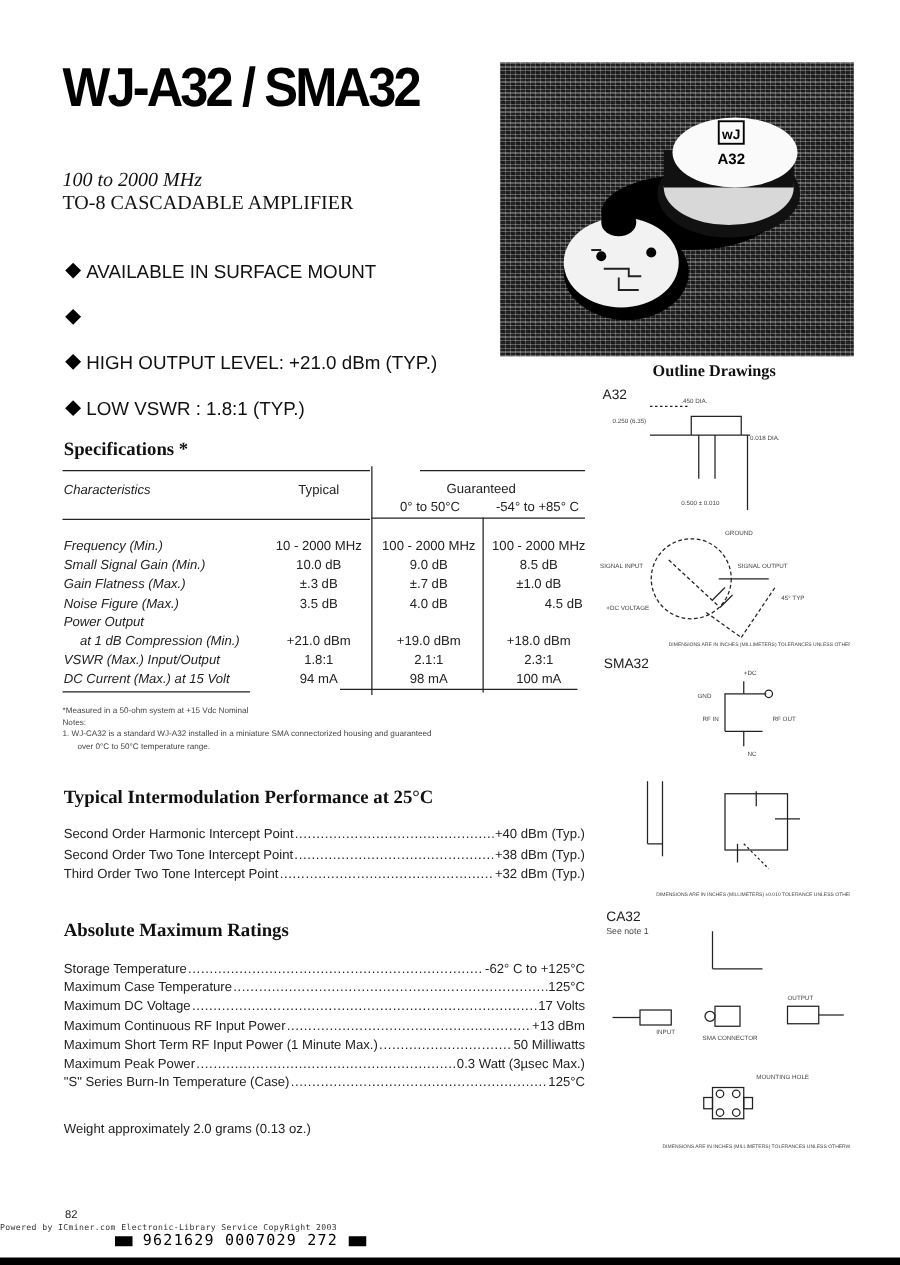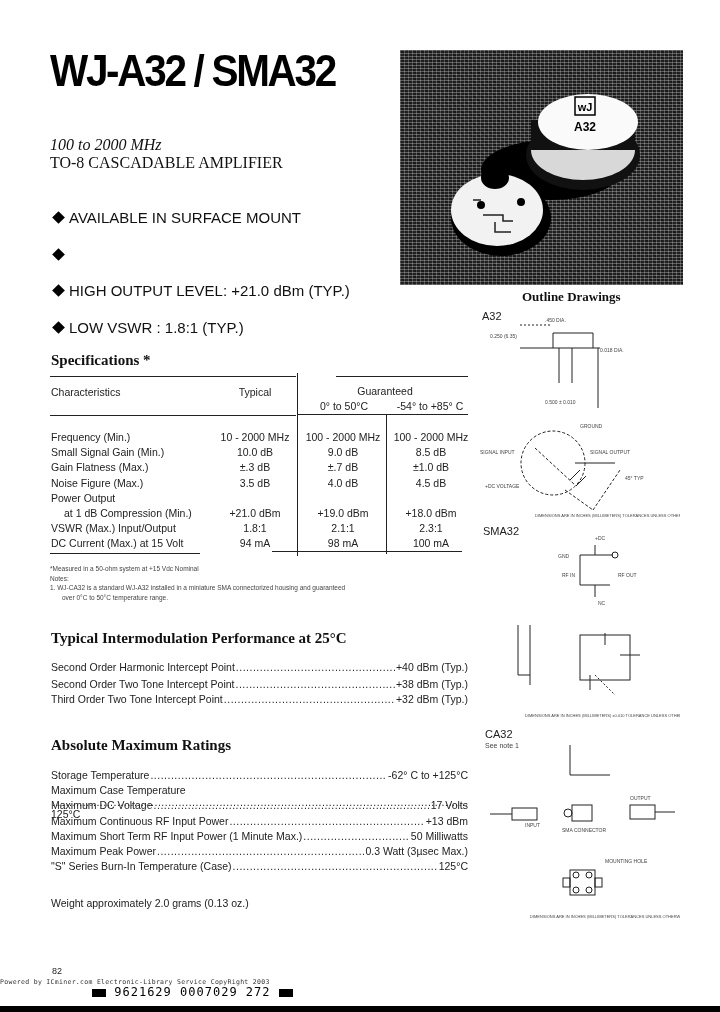--- a/index.html
+++ b/index.html
@@ -11,21 +11,21 @@
   .features .f { white-space:nowrap;margin-top:16px; }
   .features .dia { display:inline-block; width:9px; height:9px; background:#000; transform:rotate(45deg); margin:0 6px 1px 4px; }
   .photo { left:400px; top:50px; width:270px; height:235px; background-color:#222;
     background-image:
       repeating-linear-gradient(0deg, rgba(255,255,255,0.28) 0 1px, transparent 1px 3px),
       repeating-linear-gradient(90deg, rgba(255,255,255,0.22) 0 1px, transparent 1px 4px),
       repeating-linear-gradient(45deg, rgba(0,0,0,0.3) 0 2px, transparent 2px 5px);
     overflow:hidden;padding-left:13px; }
   .section-h { font-family:"Liberation Serif", serif; font-weight:bold; font-size:15px; white-space:nowrap; }
   .spec { font-size:10.5px; line-height:15.2px; color:#222; }
-  .spec .row { position:absolute; left:0; white-space:nowrap; }
+  .spec .row { position:absolute; left:0; white-space:nowrap;font-style:italic; }
   .spec .c { position:absolute; text-align:center; }
   .rule { position:absolute; height:0; border-top:1px solid #222; }
   .vrule { position:absolute; width:0; border-left:1px solid #222; }
   .notes { left:50px; top:564px; font-size:6.5px; line-height:9.5px; color:#444; width:300px; }
   .dotrow { position:absolute; left:51px; width:417px; display:flex; font-size:10.5px; color:#222; white-space:nowrap; }
   .dotrow .lbl { flex:none; }
   .dotrow .dots { flex:1; overflow:hidden; margin:0 1px; }
   .dotrow .dots::before { content:"................................................................................................................................................"; letter-spacing:0.5px; }
   .dotrow .val { flex:none; }
   .weight { left:51px; top:897px; font-size:10.5px; color:#222; }
@@ -101,21 +101,21 @@
   <div>
     <div class="row" style="left:51px; top:460px;">Gain Flatness (Max.)</div>
     <div class="c" style="left:215px; top:460px; width:80px;">±.3 dB</div>
     <div class="c" style="left:300px; top:460px; width:86px;">±.7 dB</div>
     <div class="c" style="left:388px; top:460px; width:86px;">±1.0 dB</div>
   </div>
   <div>
     <div class="row" style="left:51px; top:476px;">Noise Figure (Max.)</div>
     <div class="c" style="left:215px; top:476px; width:80px;">3.5 dB</div>
     <div class="c" style="left:300px; top:476px; width:86px;">4.0 dB</div>
-    <div class="c" style="left:388px; top:476px; width:86px;">4.5 dB</div>
+    <div class="c" style="left:408px; top:476px; width:86px;">4.5 dB</div>
   </div>
   <div>
     <div class="row" style="left:51px; top:491px;">Power Output</div>
   </div>
   <div>
     <div class="row" style="left:64px; top:506px;">at 1 dB Compression (Min.)</div>
     <div class="c" style="left:215px; top:506px; width:80px;">+21.0 dBm</div>
     <div class="c" style="left:300px; top:506px; width:86px;">+19.0 dBm</div>
     <div class="c" style="left:388px; top:506px; width:86px;">+18.0 dBm</div>
   </div>
@@ -158,21 +158,21 @@
     <span class="dots"></span>
     <span class="val">+32 dBm (Typ.)</span>
   </div>
 
 <div class="abs section-h" style="left:51px; top:737px;">Absolute Maximum Ratings</div>
 <div class="dotrow" style="top:769px;">
     <span class="lbl">Storage Temperature</span>
     <span class="dots"></span>
     <span class="val">-62° C to +125°C</span>
   </div>
-<div class="dotrow" style="top:784px;flex-direction:column;">
+<div class="dotrow" style="top:784px;">
     <span class="lbl">Maximum Case Temperature</span>
     <span class="dots"></span>
     <span class="val">125°C</span>
   </div>
 <div class="dotrow" style="top:799px;">
     <span class="lbl">Maximum DC Voltage</span>
     <span class="dots"></span>
     <span class="val">17 Volts</span>
   </div>
 <div class="dotrow" style="top:815px;">

